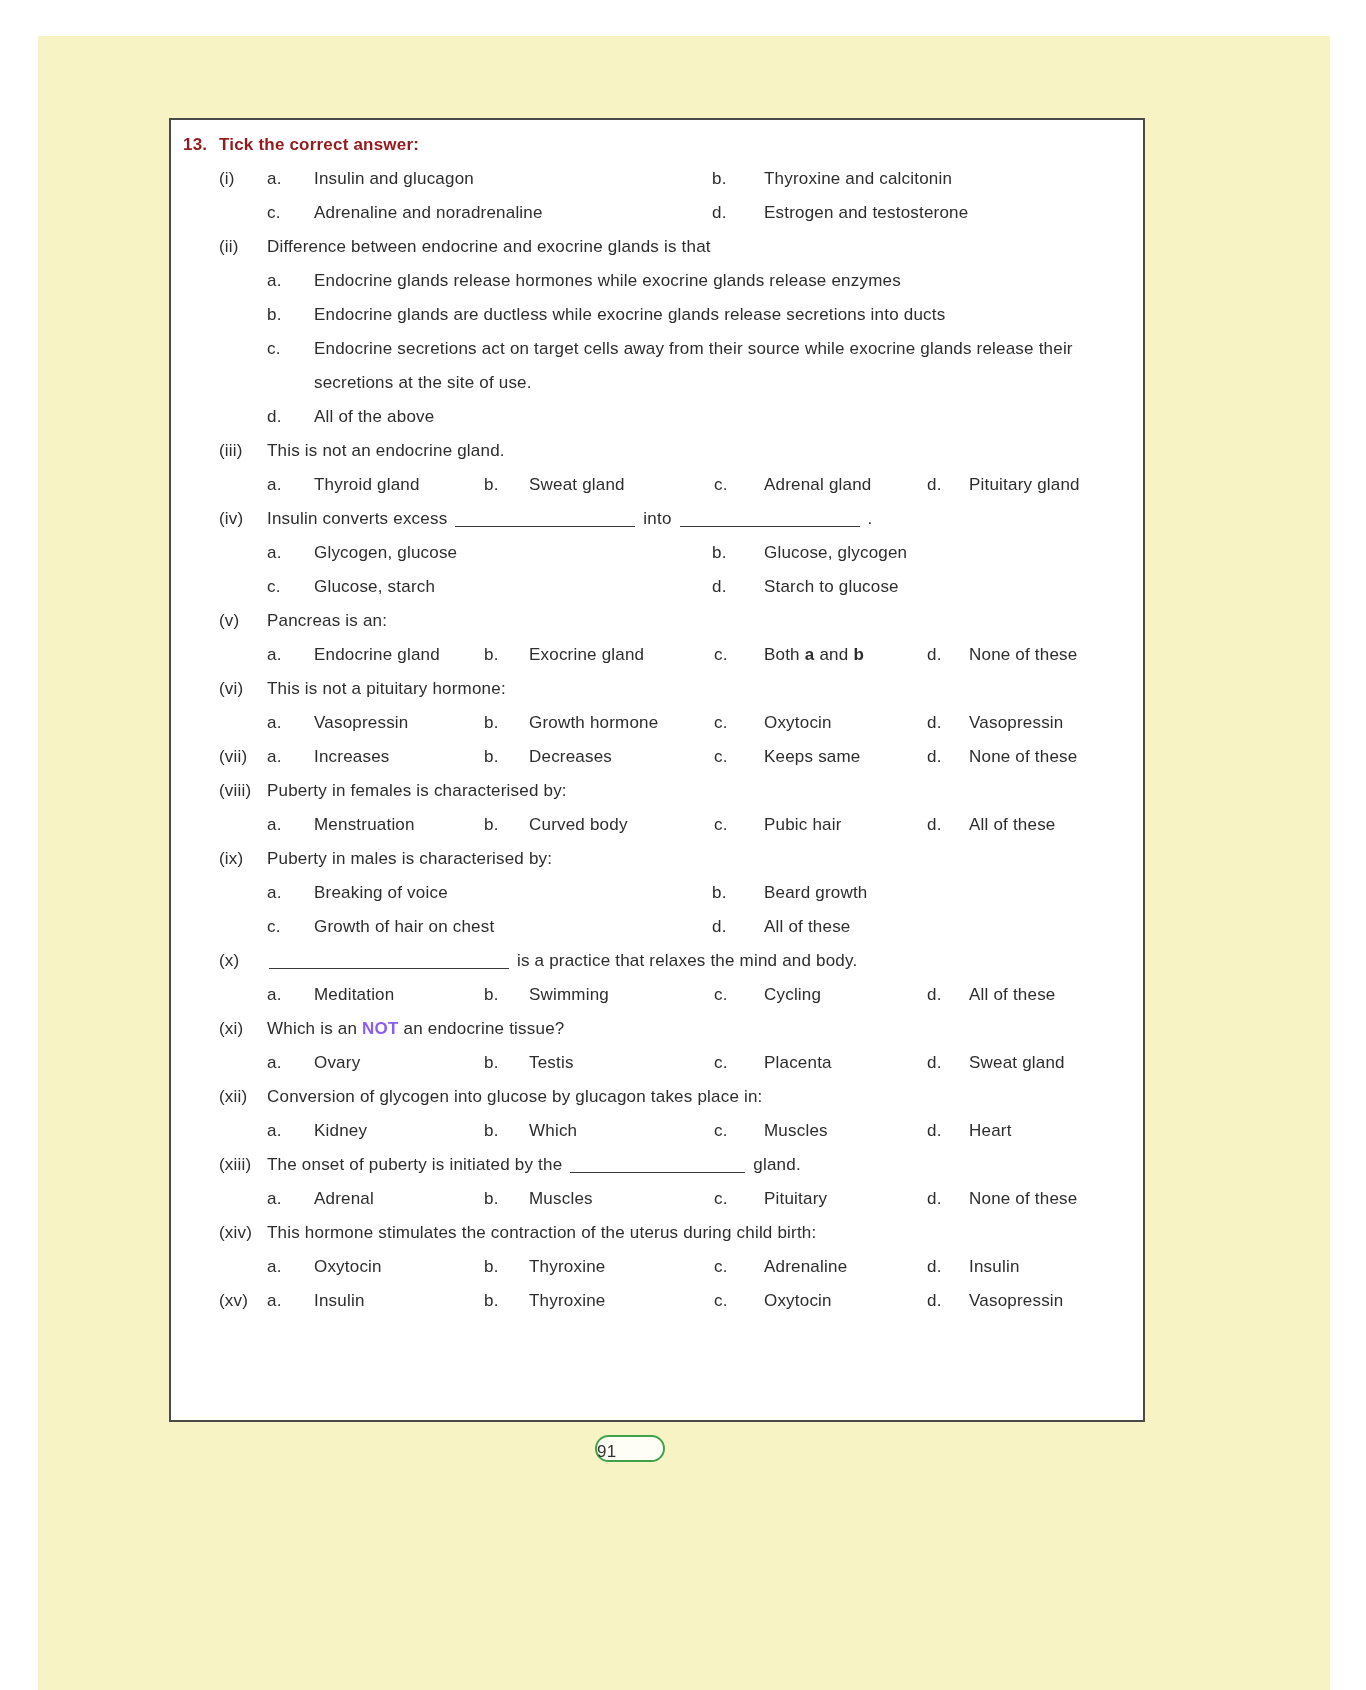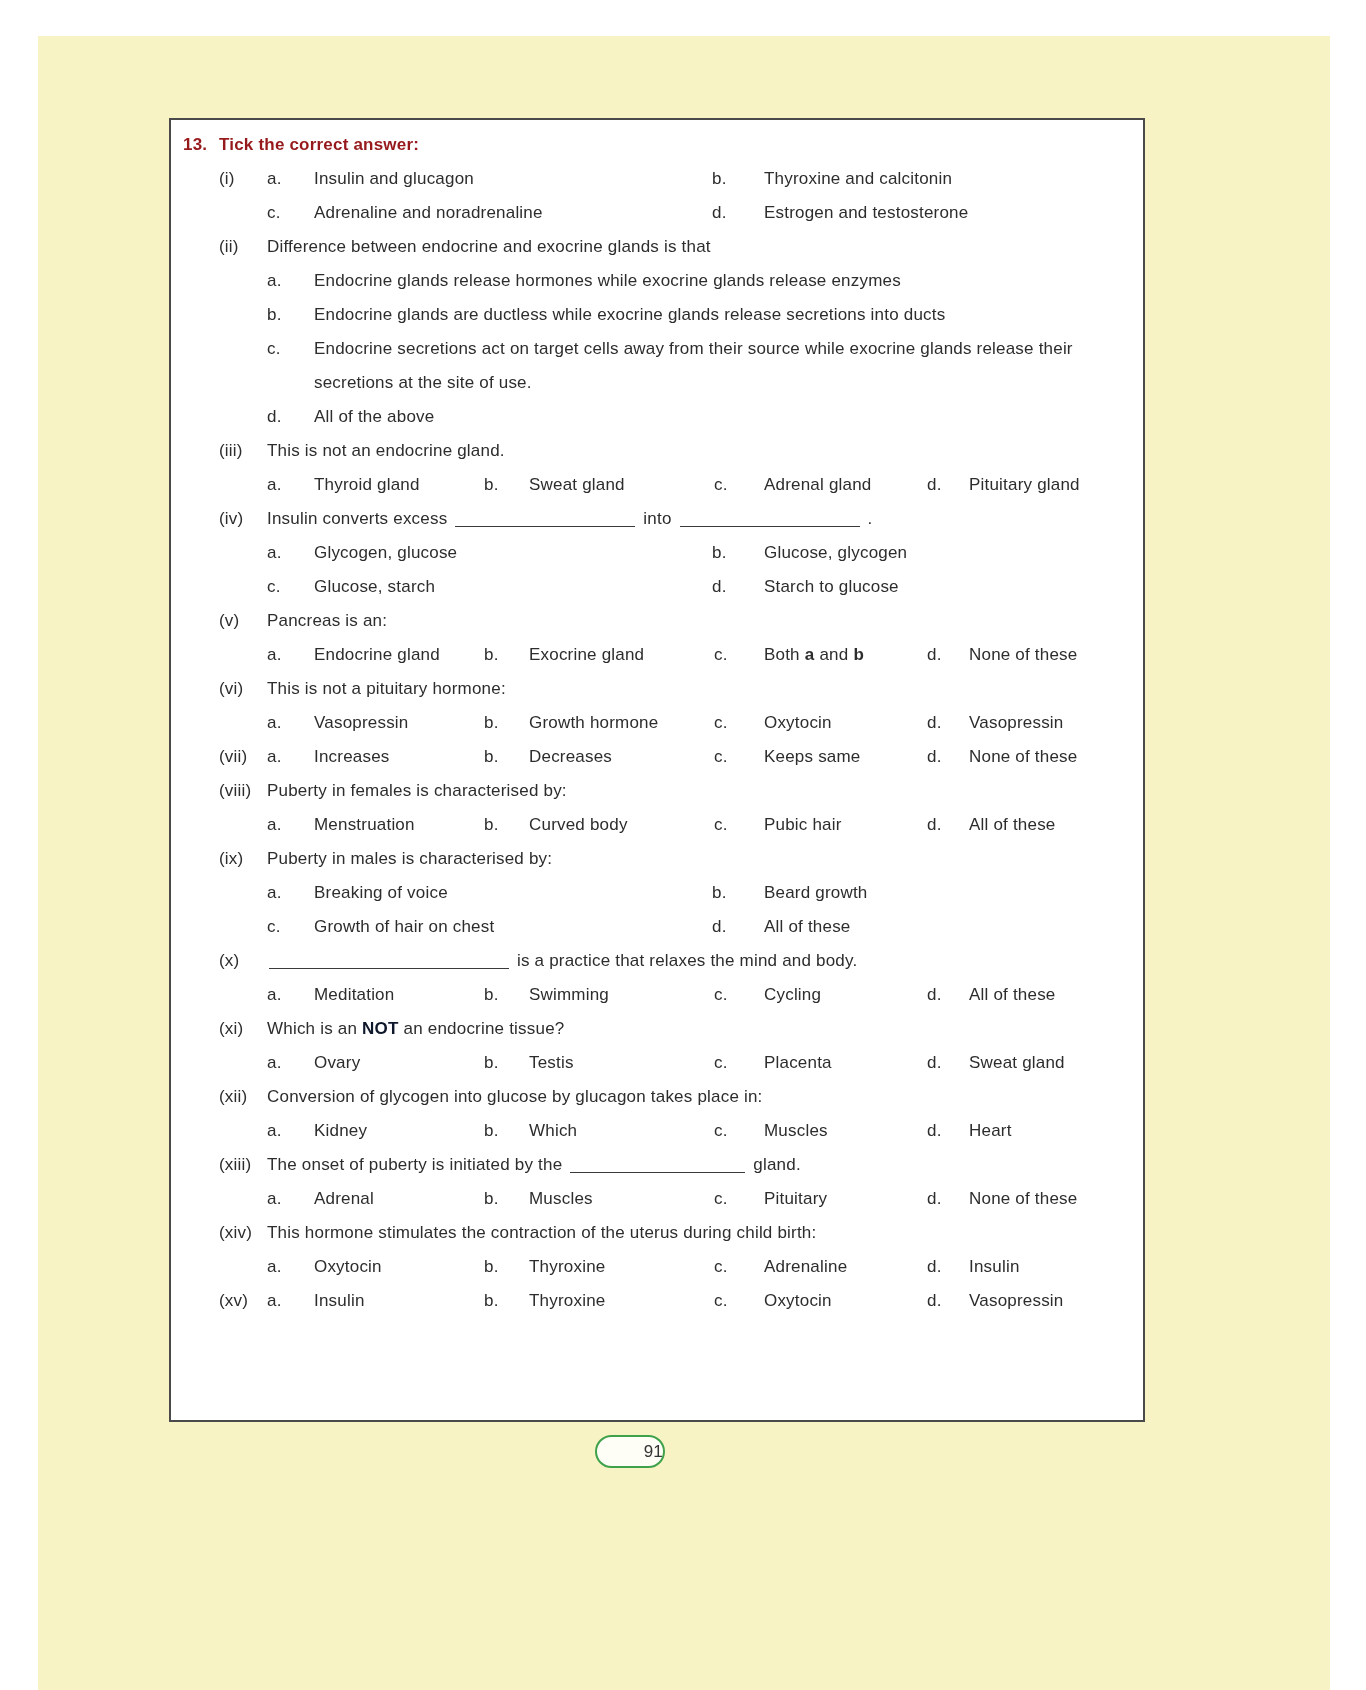--- a/index.html
+++ b/index.html
@@ -33,28 +33,28 @@
   .q-num { white-space: nowrap; }
   .opts { display: grid; }
   .opts-2col { grid-template-columns: 47px 398px 52px 1fr; }
   .opts-4col { grid-template-columns: 47px 170px 45px 185px 50px 163px 42px 1fr; }
   .opts-stk  { grid-template-columns: 47px 780px; }
   .ol { white-space: nowrap; }
   .blank {
     display: inline-block; height: 12px; border-bottom: 1px solid #3a3a3a;
     margin: 0 8px; vertical-align: -3px;
   }
-  .hl { color: #0f172a; font-weight: 700; margin: 0 5px; }
+  .hl { color: #8b5cf6; font-weight: 700; margin: 0 5px; }
   .bl { font-weight: 700; margin: 0 5px; }
   .page-pill {
     position: absolute; left: 557px; top: 1399px;
-    width: 70px; height: 33px;
+    width: 70px; height: 27px;
     border: 2px solid #3fa24a; border-radius: 17px;
     background: #fffef6;
-    text-align: right; line-height: 29px; color: #333333;
+    text-align: left; line-height: 29px; color: #333333;
   }
 </style>
 </head>
 <body>
 
 <div class="paper">
   <div class="qbox">
 
     <div class="title-row">
       <span>13.</span>

